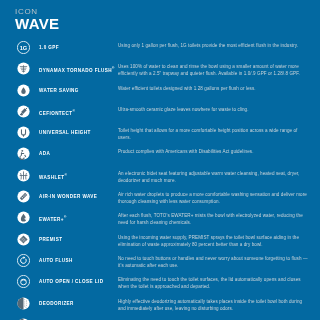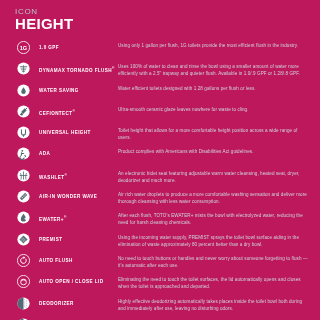--- a/index.html
+++ b/index.html
@@ -11,21 +11,21 @@
     height: 320px;
     background: #546876;
     font-family: "Liberation Sans", sans-serif;
     overflow: hidden;
     -webkit-font-smoothing: antialiased;
   }
   .page {
     position: relative;
     width: 320px;
     height: 320px;
-    background: #be185d;
+    background: #0369a1;
     box-sizing: border-box;
     padding: 7px 10px 0 15px;
   }
 
   
   .header { margin-bottom: 9px; }
   .header .eyebrow {
     font-size: 8px;
     letter-spacing: 0.7px;
     color: #b6c1c8;
@@ -87,21 +87,21 @@
   }
   .desc p { margin: 0; }
 </style>
 </head>
 <body>
 
 <div class="page">
 
   <div class="header">
     <div class="eyebrow">ICON</div>
-    <div class="title">HEIGHT</div>
+    <div class="title">WAVE</div>
   </div>
 
   <div class="rows" id="rows">
       <div class="row">
         <div class="icon-cell">
           <svg class="icon" viewBox="0 0 32 32" xmlns="http://www.w3.org/2000/svg">
             <circle cx="16" cy="16" r="15" fill="none" stroke="#ffffff" stroke-width="2"></circle>
             <text x="16" y="21.5" font-family="Liberation Sans, sans-serif" font-size="14" font-weight="bold" fill="#ffffff" text-anchor="middle">1G</text>
           </svg>
         </div>

